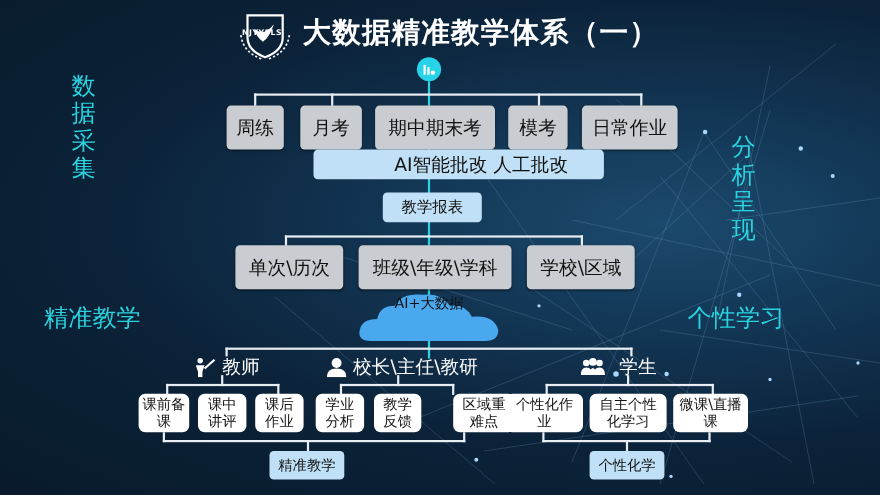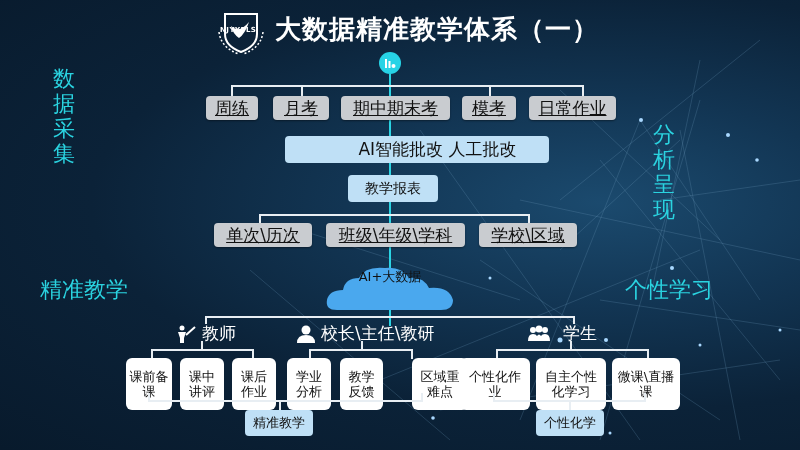--- a/index.html
+++ b/index.html
@@ -13,35 +13,34 @@
     position:absolute; left:275px; top:12px; color:#ffffff; font-size:26px; font-weight:bold;
     letter-spacing:1px; white-space:nowrap;
   }
   .logo { position:absolute; left:215px; top:4px; width:52px; height:52px; }
   .logo-text { position:absolute; left:220px; top:4px; font-size:7px; color:#fff; font-weight:bold; letter-spacing:0.5px;margin-top:22px; }
   .root-icon {
     position:absolute; left:379px; top:52px; width:22px; height:22px; border-radius:50%;
     background:#27d3e6; display:flex; align-items:center; justify-content:center;
   }
   .side-label { position:absolute; color:#2ad3e0; font-size:22px; line-height:25px; }
-  .vert { width:24px; text-align:center; word-break:break-all; }
+  .vert { width:24px; text-align:center; word-break:break-all;margin-left:12px; }
   .line { position:absolute; background:#e8eef3; }
   .vline-cyan { position:absolute; background:#2bd4e4; width:2px; }
   .grey-box {
-    position:absolute; height:24px; background:#c9ccd0; border-radius:4px; color:#111;
+    position:absolute; height:40px; background:#c9ccd0; border-radius:4px; color:#111;
     font-size:17px; display:flex; align-items:center; justify-content:center; white-space:nowrap;
     box-shadow:0 1px 2px rgba(0,0,0,0.4);
-    text-decoration:underline;
   }
   .blue-box {
     position:absolute; background:#bfe0f6; border-radius:4px; color:#111;
     display:flex; align-items:center; justify-content:center; white-space:nowrap;
   }
   .white-box {
-    position:absolute; top:358px; height:52px; background:#ffffff; border-radius:6px; color:#111;
+    position:absolute; top:358px; height:35px; background:#ffffff; border-radius:6px; color:#111;
     font-size:13px; line-height:15px; display:flex; align-items:center; justify-content:center;
     text-align:center; padding:0 3px; box-sizing:border-box;
   }
   .group-label { position:absolute; top:322px; color:#ffffff; font-size:17px; display:flex; align-items:center; gap:6px; white-space:nowrap; }
   .cloud { position:absolute; left:325px; top:264px; width:130px; height:48px; }
   .cloud-text { position:absolute; left:325px; top:268px; width:130px; text-align:center; color:#111; font-size:13px; line-height:17px; }
 </style>
 </head>
 <body>
 

